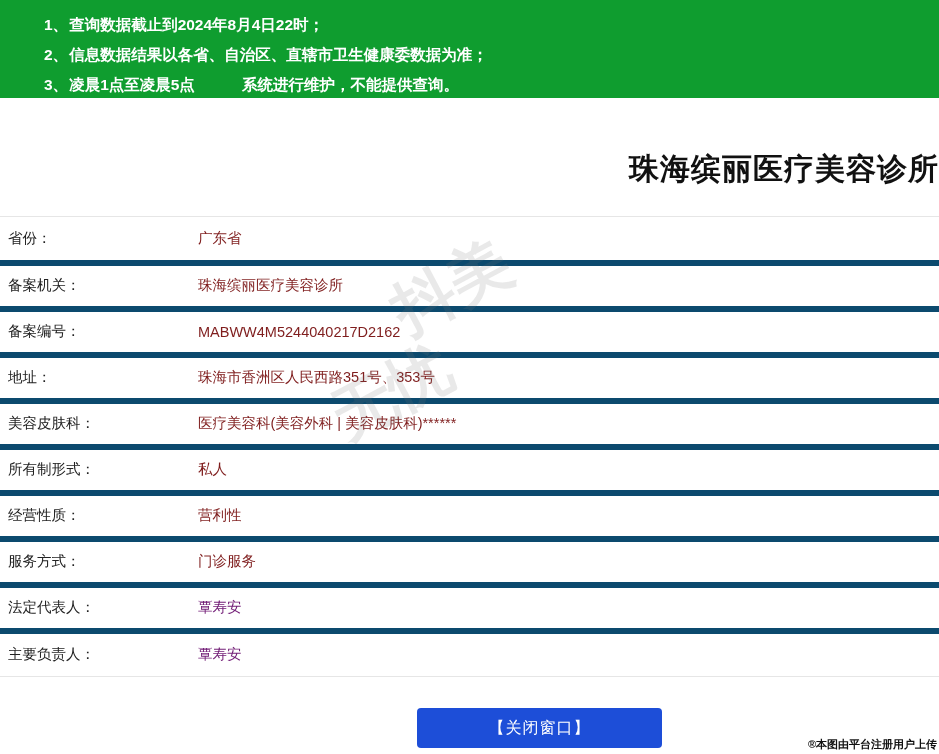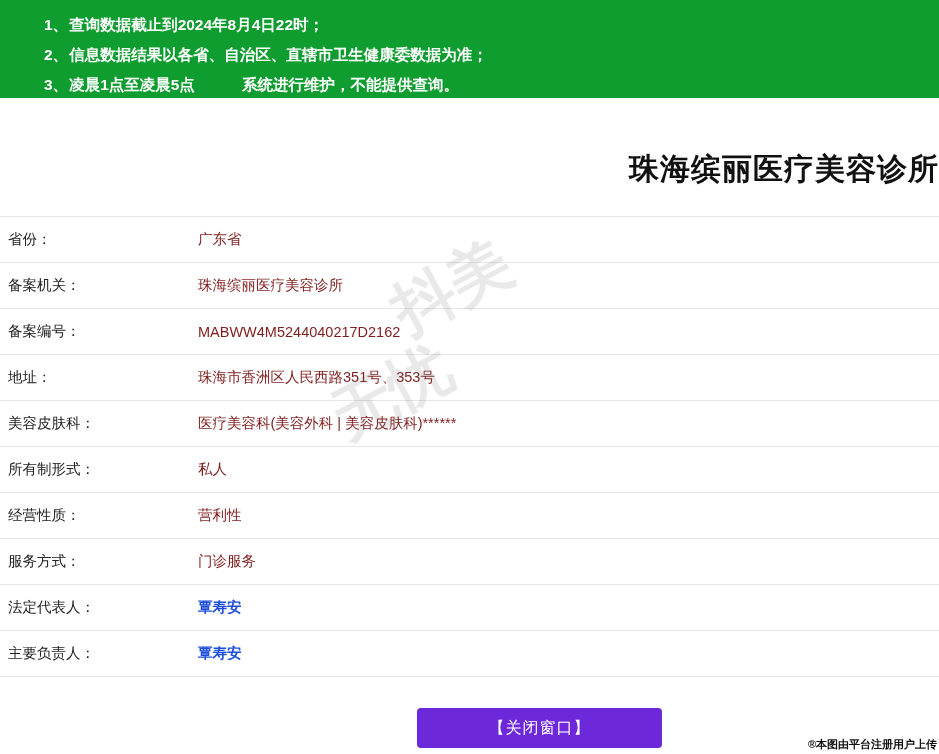--- a/index.html
+++ b/index.html
@@ -51,37 +51,37 @@
   }
 
   
   .info-table {
     width: 939px;
     border-collapse: collapse;
     table-layout: fixed;
   }
   .info-table tr { height: 46px; }
   .info-table td {
-    border-top: 1px solid #0c4a6e;
+    border-top: 6px solid #0c4a6e;
     border-bottom: 1px solid #e6e6e6;
     font-size: 14.5px;
     color: #222222;
     padding: 0;
     vertical-align: middle;
   }
   .info-table td.label {
     width: 186px;
     padding-left: 8px;
     color: #222;
   }
   .info-table td.value {
     padding-left: 12px;
     color: #7f1d1d;
   }
-  .info-table td.value.strong { font-weight: bold; color: #1d4ed8; }
+  .info-table td.value.strong { font-weight: normal; color: #701a75; }
   .info-table tr:first-child td { border-top: 1px solid #e6e6e6; }
 
   
   .watermark {
     position: absolute;
     left: 330px;
     top: 245px;
     width: 320px;
     height: 230px;
     pointer-events: none;
@@ -106,21 +106,21 @@
     bottom: 0;
     width: 939px;
     height: 56px;
   }
   .close-btn {
     position: absolute;
     left: 417px;
     bottom: 6px;
     width: 245px;
     height: 40px;
-    background: #6d28d9;
+    background: #1d4ed8;
     color: #ffffff;
     border: none;
     border-radius: 4px;
     font-size: 16px;
     font-family: "Liberation Sans", "DejaVu Sans", sans-serif;
     cursor: pointer;
     letter-spacing: 1px;
   }
 
   

